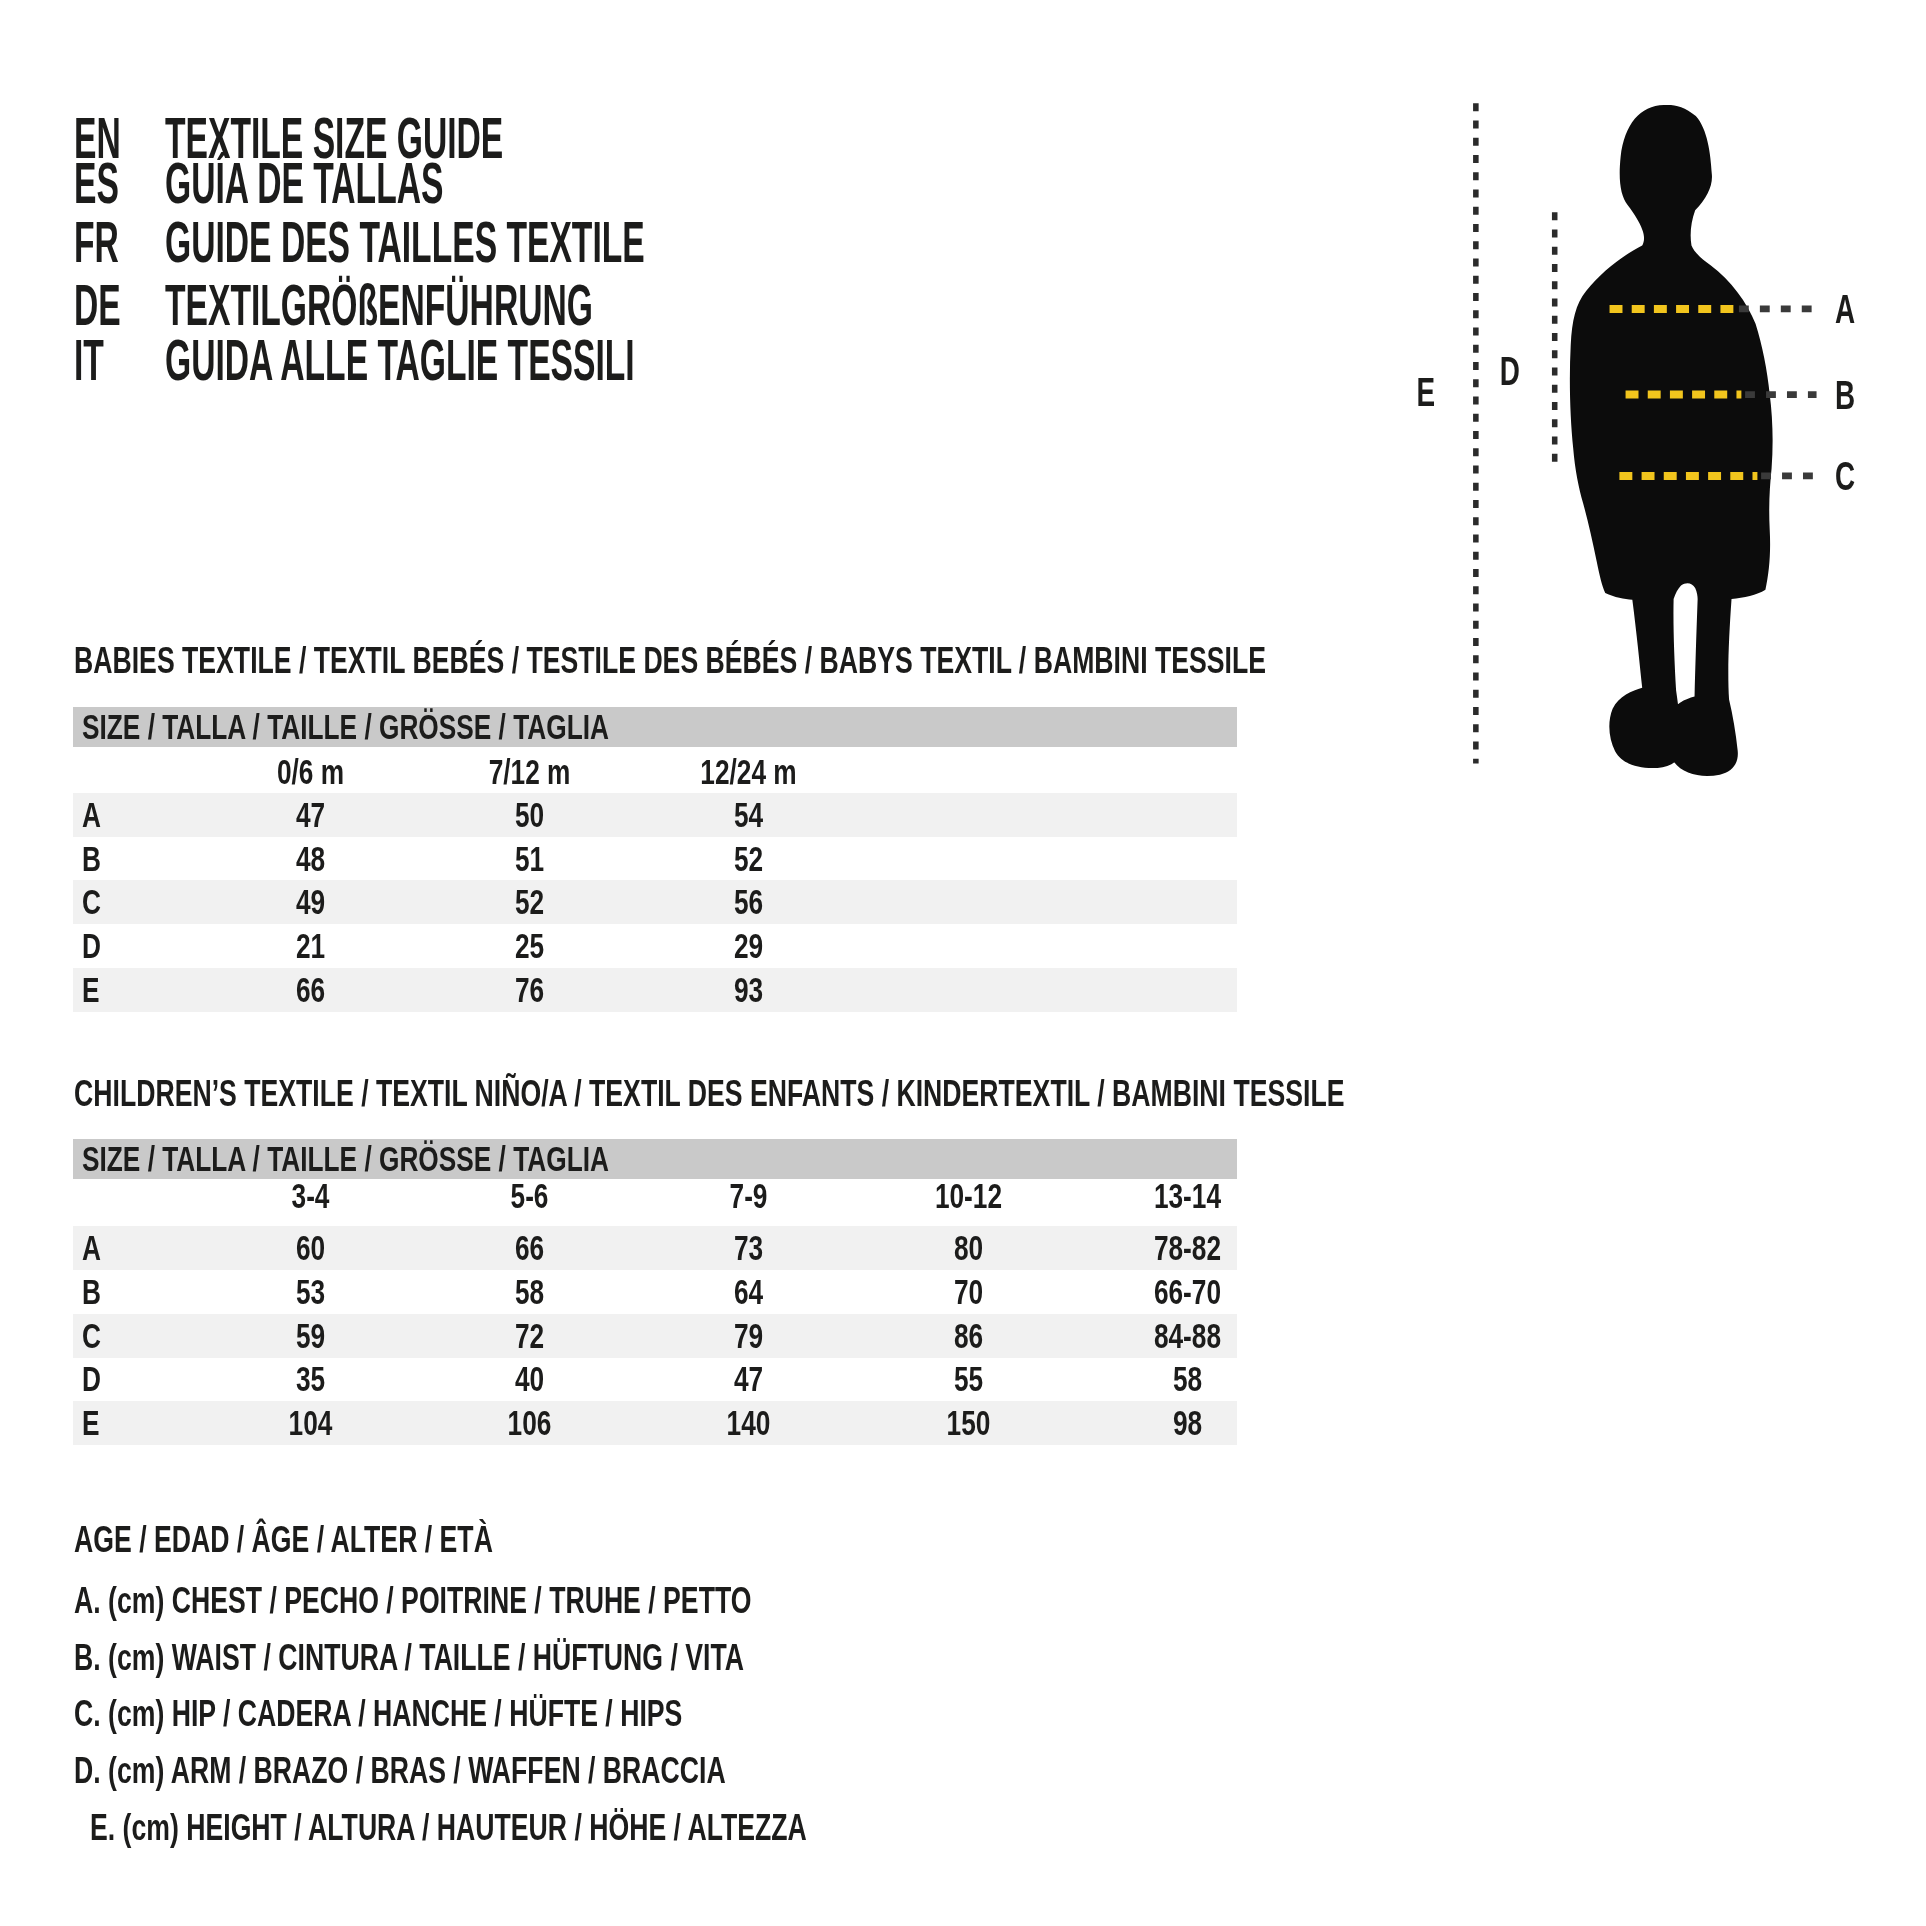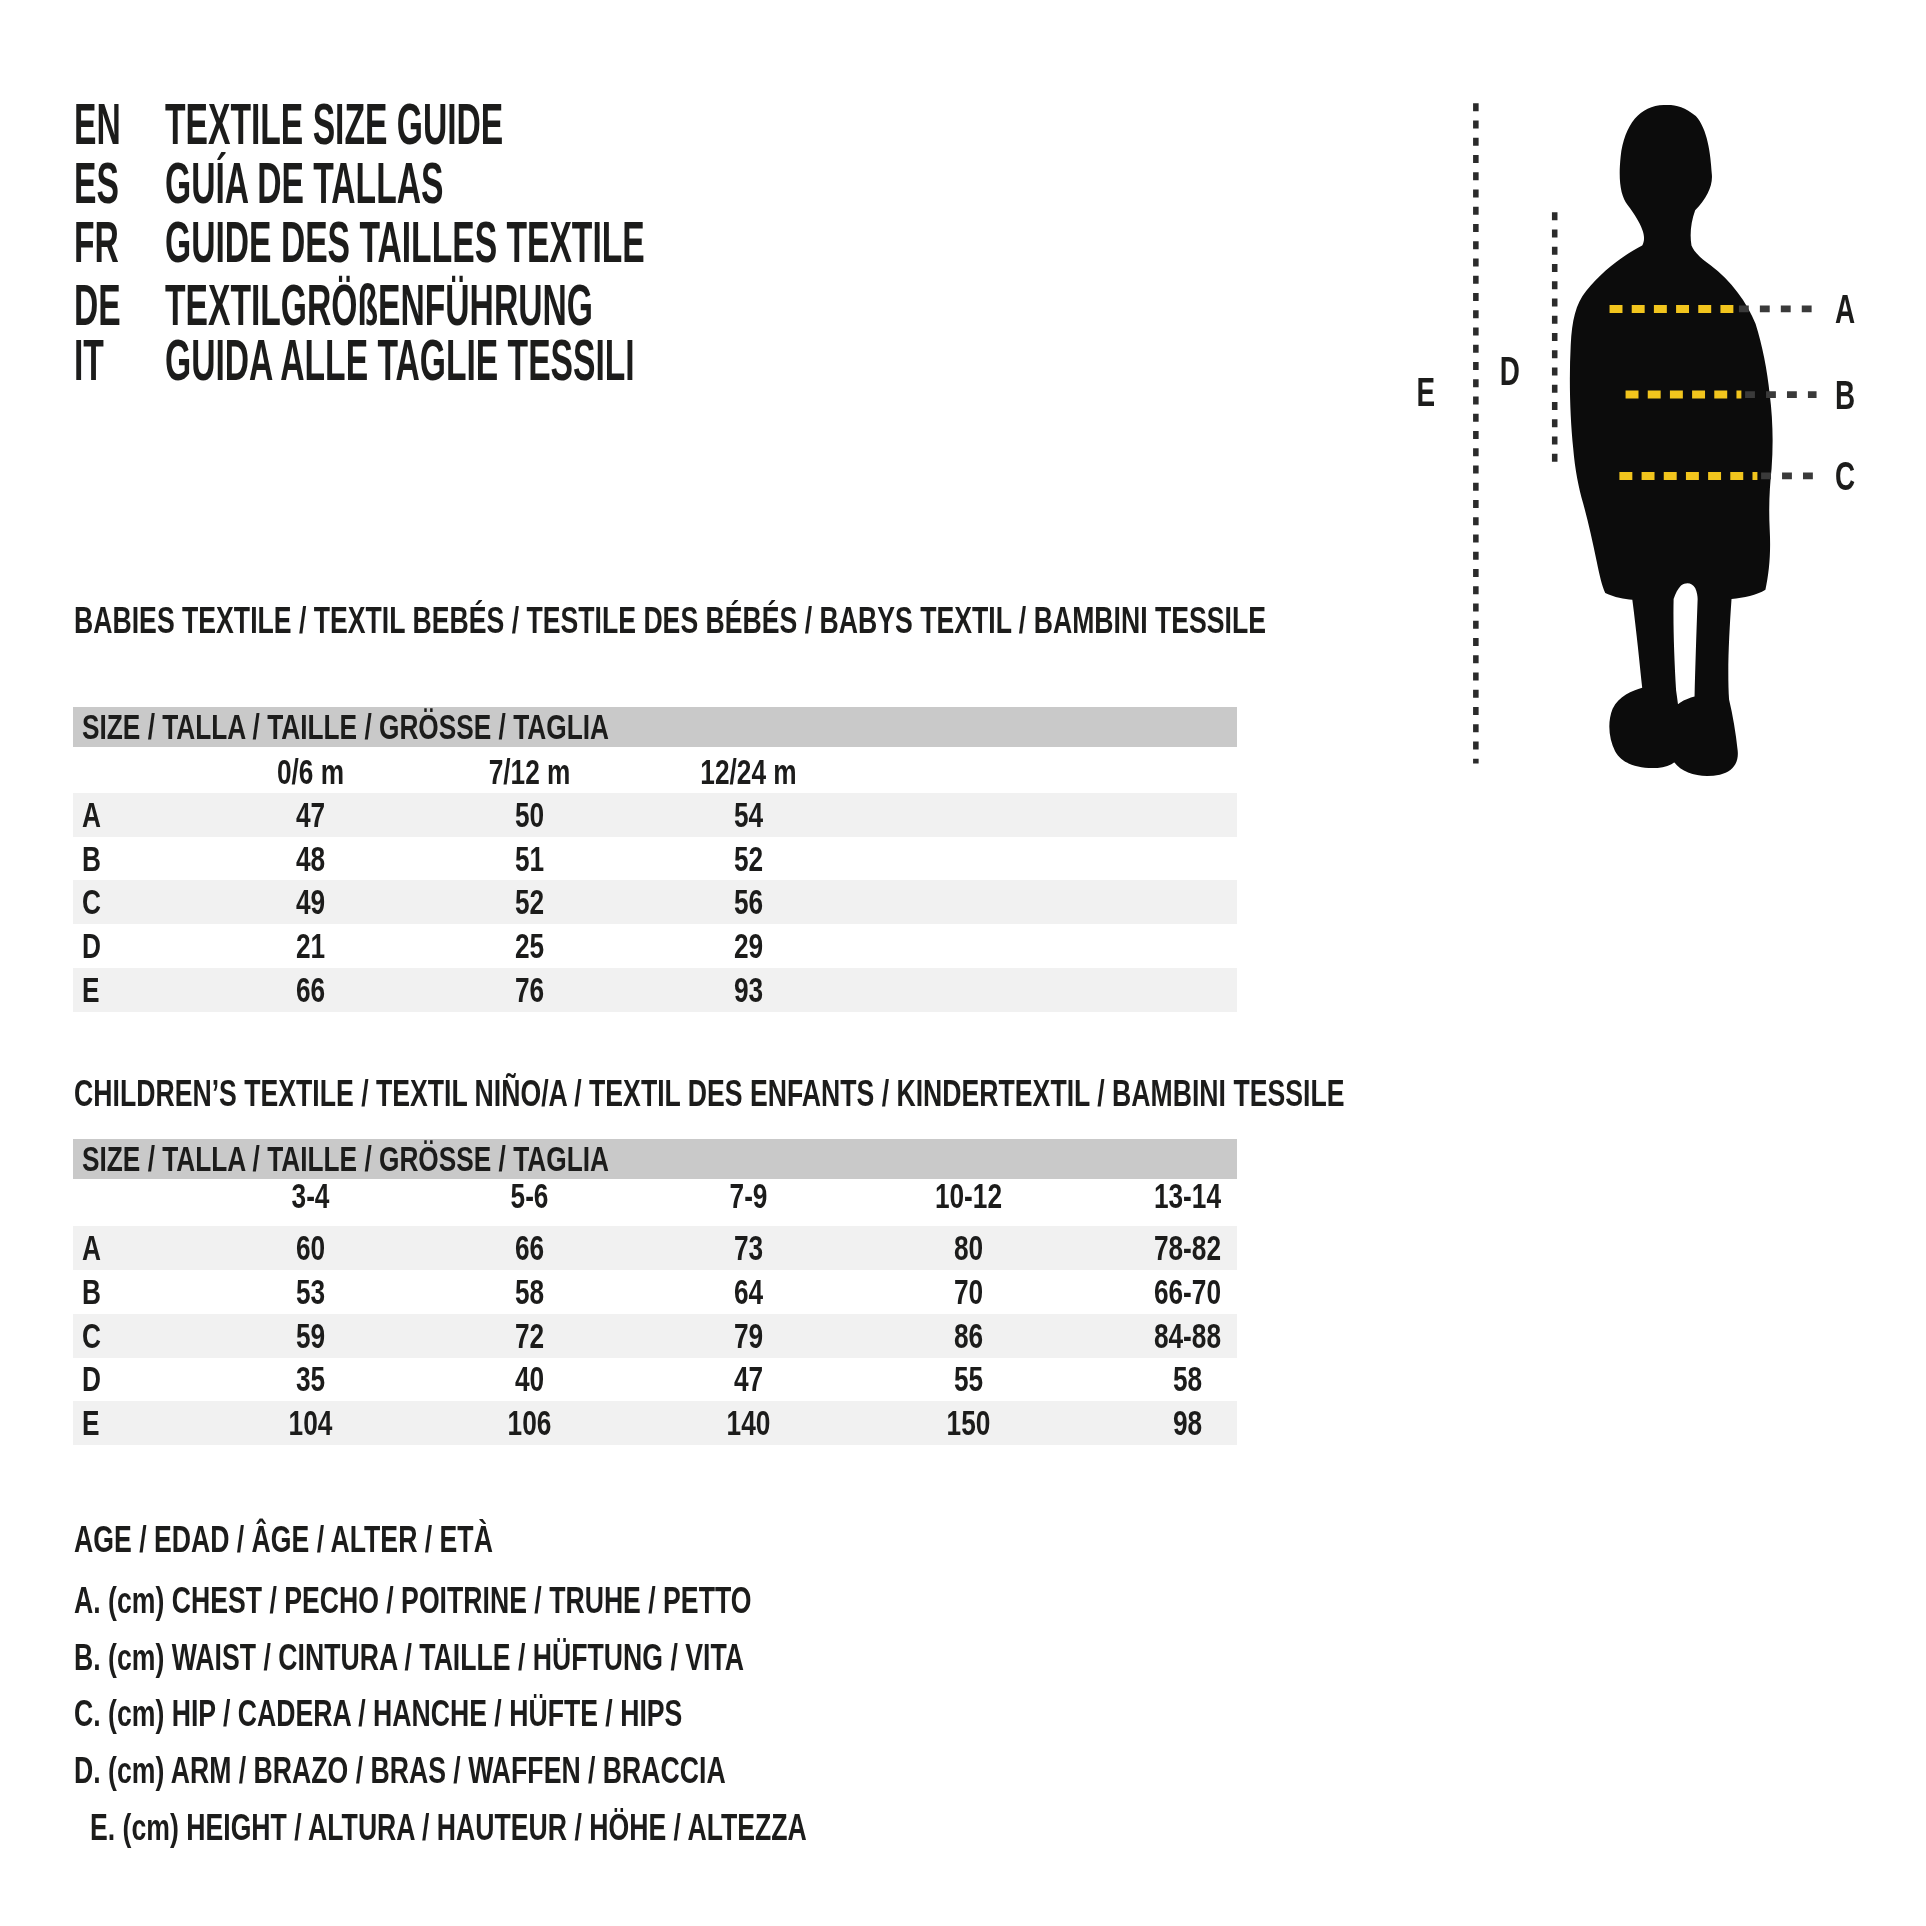--- a/index.html
+++ b/index.html
@@ -51,21 +51,21 @@
   .marker > span { transform:scaleX(0.68); }
   .marker.ctr { width:37px; text-align:center; }
   .marker.ctr > span { transform-origin:center center; }
 </style>
 </head>
 <body>
 
 <div id="page">
 
   <div>
-    <div class="lang-row" style="top:94px;">
+    <div class="lang-row" style="top:108px;">
       <span class="lang-code">EN</span>
       <span class="lang-title">TEXTILE SIZE GUIDE</span>
     </div>
     <div class="lang-row" style="top:153px;">
       <span class="lang-code">ES</span>
       <span class="lang-title">GUÍA DE TALLAS</span>
     </div>
     <div class="lang-row" style="top:212px;">
       <span class="lang-code">FR</span>
       <span class="lang-title">GUIDE DES TAILLES TEXTILE</span>
@@ -144,21 +144,21 @@
       <span class="cxl">B</span></div>
     <div class="marker abs" style="left:1835px; top:456px;">
       <span class="cxl">C</span></div>
     <div class="marker ctr abs" style="left:1491px; top:351px;">
       <span class="cxc">D</span></div>
     <div class="marker ctr abs" style="left:1407px; top:372px;">
       <span class="cxc">E</span></div>
   </div>
 
   <div>
-    <div class="section-title" style="top:600px;">
+    <div class="section-title" style="top:640px;">
       <span class="cxl">BABIES TEXTILE / TEXTIL BEBÉS / TESTILE DES BÉBÉS / BABYS TEXTIL / BAMBINI TESSILE</span>
     </div>
     <div class="size-bar" style="top:707px;">
       <span class="bar-label">SIZE / TALLA / TAILLE / GRÖSSE / TAGLIA</span>
     </div>
     <div class="trow header" style="top:750px;text-align:center;">
       <span class="cell c0">0/6 m</span>
       <span class="cell c1">7/12 m</span>
       <span class="cell c2">12/24 m</span>
     </div>

